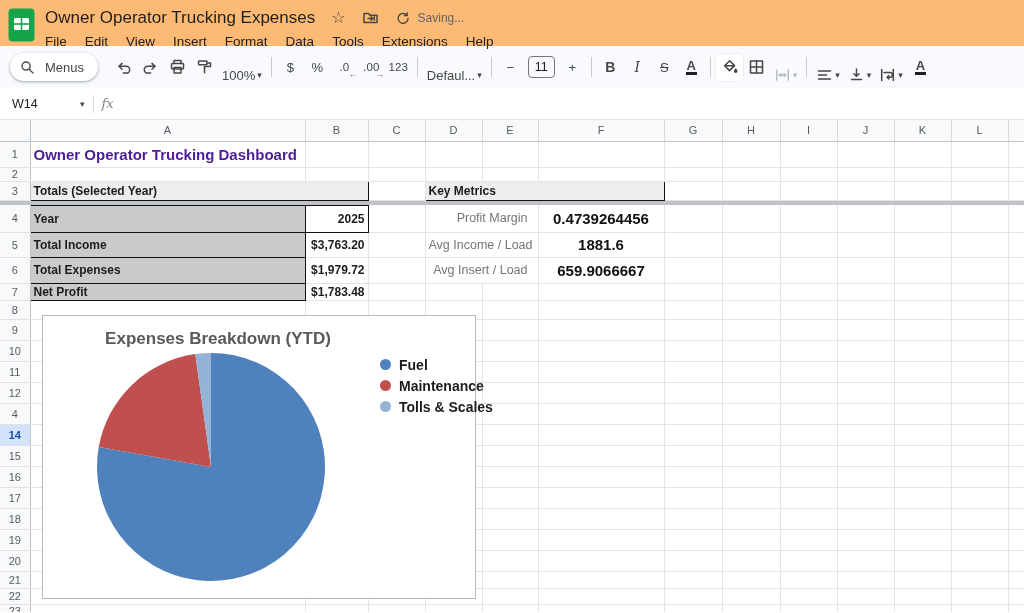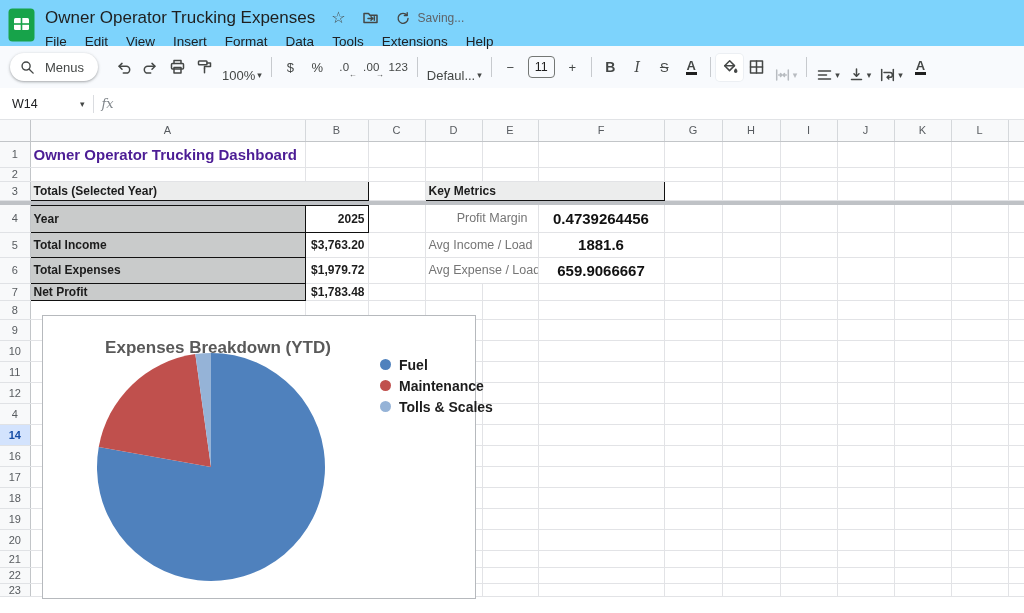--- a/index.html
+++ b/index.html
@@ -1,20 +1,20 @@
 <!DOCTYPE html>
 <html><head>
 <meta charset="utf-8">
 <style>
   * { margin:0; padding:0; box-sizing:border-box; }
   html,body { width:1024px; height:613px; overflow:hidden; background:#fff;
               font-family:"Liberation Sans", sans-serif; }
 
   
-  .chrome { background:#7dd3fc; }
+  .chrome { background:#fdba74; }
   .titlebar { display:flex; align-items:flex-start; padding:6px 0 0 8px; height:46px; }
   .logo { width:27px; height:34px; margin-top:2px; flex:0 0 auto; }
   .title-col { margin-left:10px; }
   .title-row { display:flex; align-items:center; height:24px; }
   .doc-title { font-size:17px; color:#1f1f1f; white-space:nowrap; }
   .tb-ico { margin-left:16px; color:#444746; display:inline-flex; align-items:center; }
   .star { font-size:16px; line-height:1; }
   .saving { margin-left:8px; font-size:12px; color:#5f6368; }
   .menubar { display:flex; gap:18px; height:22px; align-items:center; }
   .menu-item { font-size:13.5px; color:#202124; cursor:default; }
@@ -69,21 +69,21 @@
   .bx { border:1.5px solid #111 !important; }
   .hfill { background:#eceded; font-weight:700; }
   .gray { background:#c9cbcb; font-weight:700; }
   .val { text-align:right; font-weight:600; }
   .mlabel { color:#757575; font-size:12.5px; text-align:right; padding-right:10px; }
   .mvalue { font-weight:700; font-size:15px; text-align:center; color:#111; }
 
   
   .chart { position:absolute; left:42px; top:195px; width:434px; height:284px;
            background:#fff; border:1px solid #b6b9bd; z-index:5; }
-  .chart-title { position:absolute; top:22px; left:10px; width:330px; text-align:center;
+  .chart-title { position:absolute; top:13px; left:10px; width:330px; text-align:center;
                  font-size:17px; font-weight:700; color:#595959; }
   .chart svg { position:absolute; left:0; top:0; }
   .legend { position:absolute; left:337px; top:38px; }
   .lg-row { display:flex; align-items:center; height:21px; }
   .lg-dot { width:11px; height:11px; border-radius:50%; flex:0 0 auto; }
   .lg-label { margin-left:8px; font-size:14px; font-weight:700; color:#1c1c1c; white-space:nowrap; }
 </style>
 </head>
 <body>
 
@@ -380,21 +380,21 @@
           <td></td>
         <td></td>
           <td></td>
         <td></td>
       </tr>
       <tr style="height:26px">
         <th class="rh">6</th>
         <td class="gray bx">Total Expenses</td>
         <td class="val">$1,979.72</td>
         <td></td>
-        <td class="mlabel" colspan="2">Avg Expense / Load</td>
+        <td class="mlabel" colspan="2">Avg Insert / Load</td>
         <td class="mvalue">659.9066667</td>
         <td></td>
           <td></td>
         <td></td>
           <td></td>
         <td></td>
           <td></td>
         <td></td>
       </tr>
       <tr style="height:17px">
@@ -504,20 +504,36 @@
           <td></td>
           <td></td>
           <td></td>
           <td></td>
           <td></td>
           <td></td>
           <td></td>
         </tr>
         <tr style="height: 21px;">
           <th class="rh sel">14</th>
+          <td></td>
+          <td></td>
+          <td></td>
+          <td></td>
+          <td></td>
+          <td></td>
+          <td></td>
+          <td></td>
+          <td></td>
+          <td></td>
+          <td></td>
+          <td></td>
+          <td></td>
+        </tr>
+        <tr style="height: 21px;">
+          <th class="rh">15</th>
           <td></td>
           <td></td>
           <td></td>
           <td></td>
           <td></td>
           <td></td>
           <td></td>
           <td></td>
           <td></td>
           <td></td>

